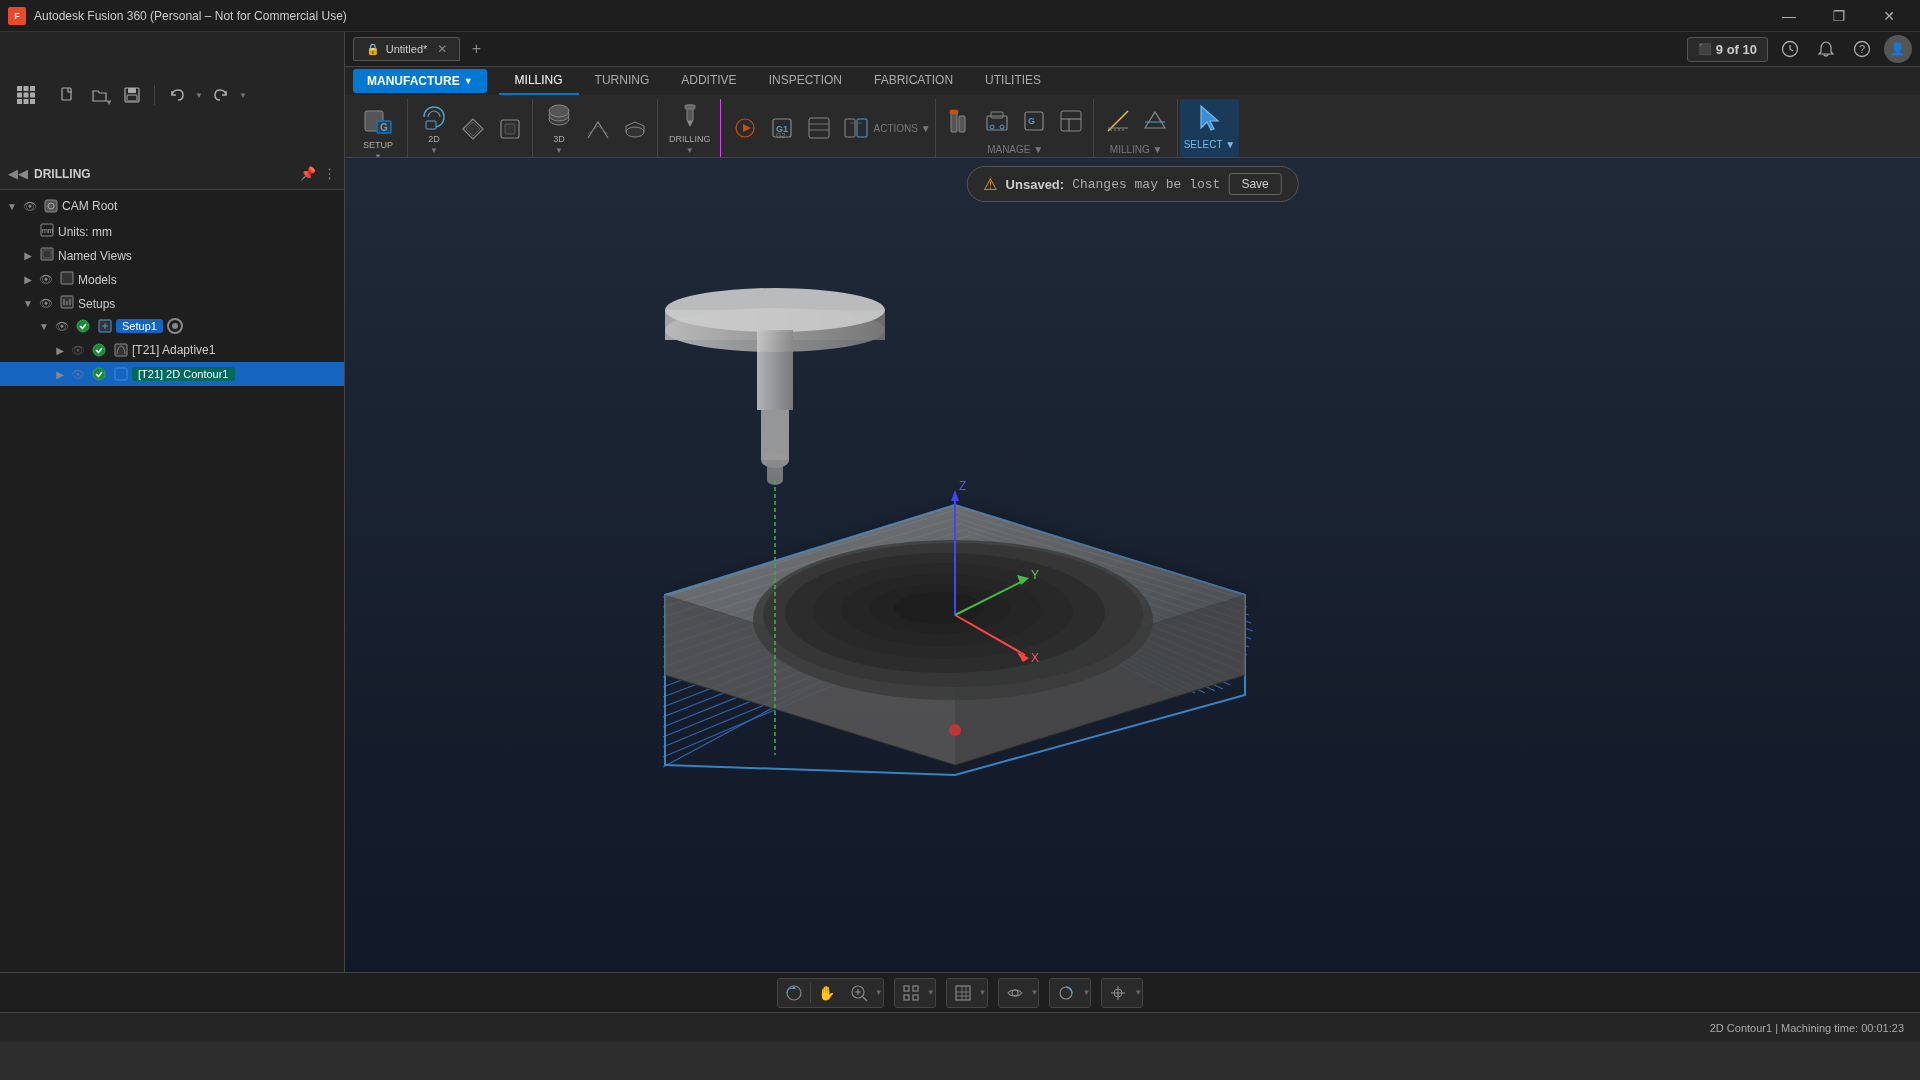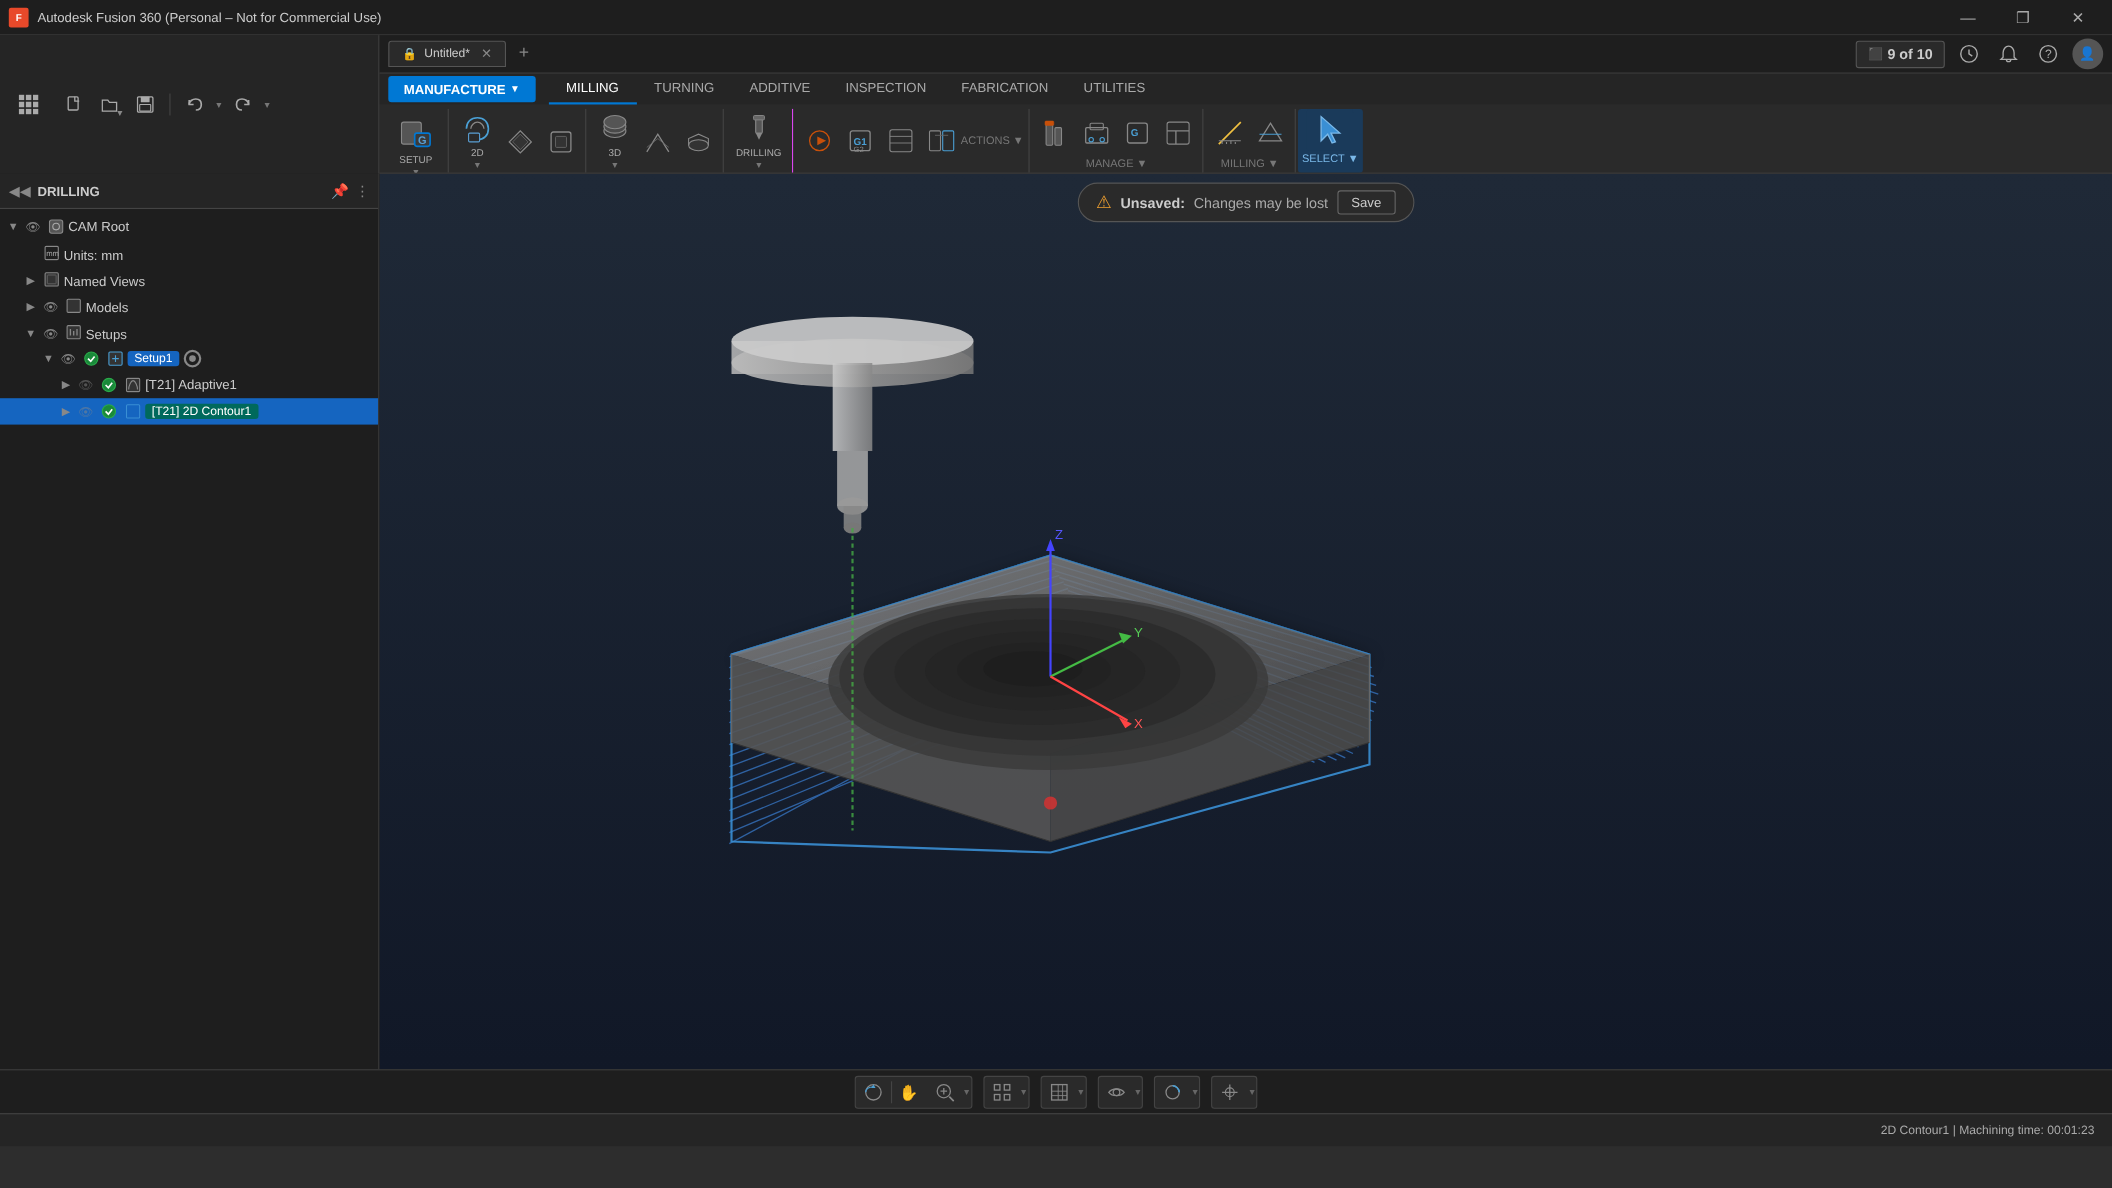--- a/index.html
+++ b/index.html
@@ -47,21 +47,21 @@
 
     
     #unsaved-banner {
       position: absolute; top: 8px; left: 50%; transform: translateX(-50%);
       background: #2a2a2a; border: 1px solid #555; border-radius: 20px;
       display: flex; align-items: center; gap: 8px; padding: 6px 16px;
       font-size: 13px; color: #ccc; z-index: 100; white-space: nowrap;
     }
     #unsaved-banner .warn-icon { color: #f0a030; font-size: 16px; }
     #unsaved-banner .unsaved-label { font-weight: bold; color: #ccc; }
-    #unsaved-banner .changes-text { color: #aaa; }
+    #unsaved-banner .changes-text { color: #aaa; font-family: Liberation Mono, monospace; }
     #unsaved-banner .save-btn { background: none; border: 1px solid #666; color: #ccc; padding: 3px 12px; border-radius: 3px; cursor: pointer; font-size: 12px; }
 
     
     #view-cube { position: absolute; top: 12px; right: 12px; width: 100px; height: 100px; }
 
     
     #status-bar { height: 30px; background: #252525; border-top: 1px solid #444; display: flex; align-items: center; justify-content: space-between; padding: 0 16px; font-size: 11px; color: #aaa; }
     #bottom-toolbar { height: 40px; background: #1e1e1e; border-top: 1px solid #444; display: flex; align-items: center; justify-content: center; gap: 6px; }
     .bottom-btn { width: 32px; height: 28px; display: flex; align-items: center; justify-content: center; color: #888; cursor: pointer; border-radius: 3px; font-size: 14px; }
     .bottom-btn-group { display: flex; align-items: center; background: #2a2a2a; border: 1px solid #444; border-radius: 3px; }

